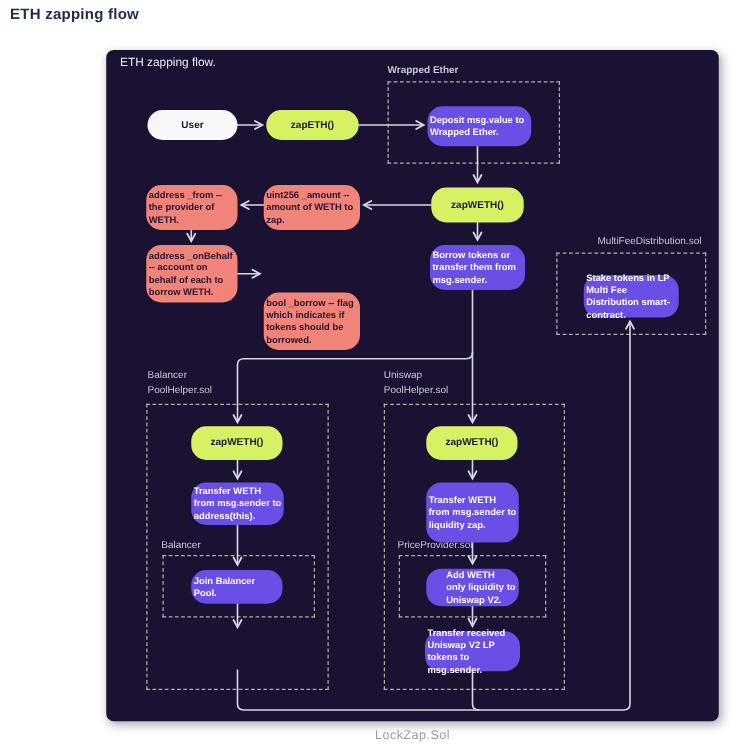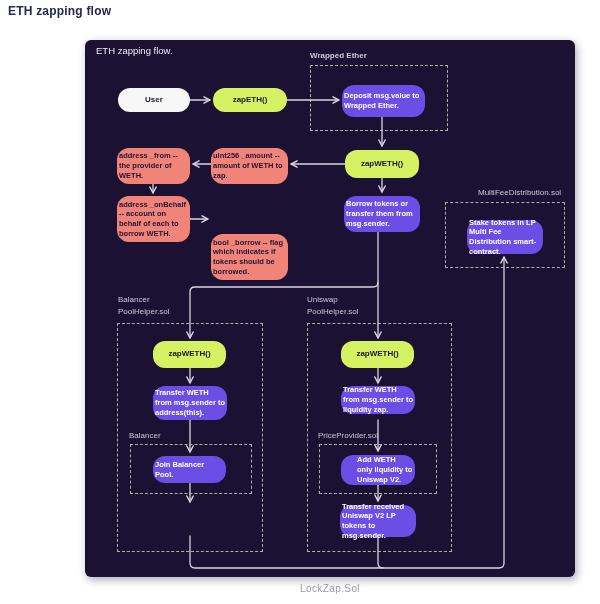--- a/index.html
+++ b/index.html
@@ -103,21 +103,21 @@
     <div class="node salmon" style="left:126px;top:156px;width:77px;height:46px;margin-top:38px;">bool _borrow -- flag which indicates if tokens should be borrowed.</div>
     <div class="node purple" style="left:382px;top:180px;width:76px;height:34px;">Stake tokens in LP Multi Fee Distribution smart-contract.</div>
 
     <div class="node purple" style="left:259px;top:156px;width:76px;height:36px;">Borrow tokens or transfer them from msg.sender.</div>
 
     <div class="node yellow fn" style="left:68px;top:301px;width:73px;height:27px;">zapWETH()</div>
     <div class="node purple" style="left:68px;top:346px;width:74px;height:34px;">Transfer WETH from msg.sender to address(this).</div>
     <div class="node purple" style="left:68px;top:416px;width:73px;height:27px;">Join Balancer Pool.</div>
 
     <div class="node yellow fn" style="left:256px;top:301px;width:73px;height:27px;">zapWETH()</div>
-    <div class="node purple" style="left:256px;top:346px;width:74px;height:28px;">Transfer WETH from msg.sender to liquidity zap.</div>
+    <div class="node purple" style="left:256px;top:346px;width:74px;height:48px;">Transfer WETH from msg.sender to liquidity zap.</div>
     <div class="node purple" style="left:256px;top:415px;width:74px;height:30px;padding-left:16px;">Add WETH only liquidity to Uniswap V2.</div>
     <div class="node purple" style="left:255px;top:465px;width:76px;height:32px;">Transfer received Uniswap V2 LP tokens to msg.sender.</div>
 
   </div>
 
   <div class="footer-label">LockZap.Sol</div>
 
 </div>
 
 </body></html>

